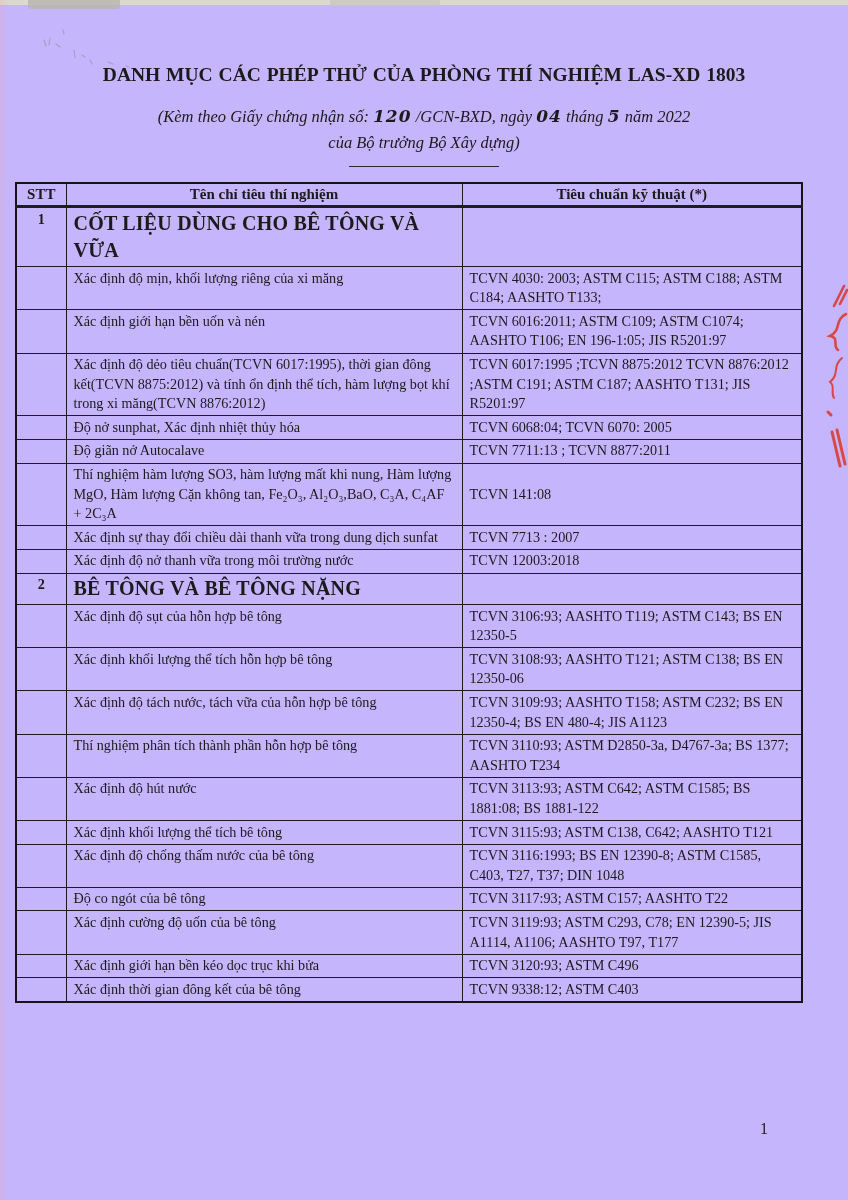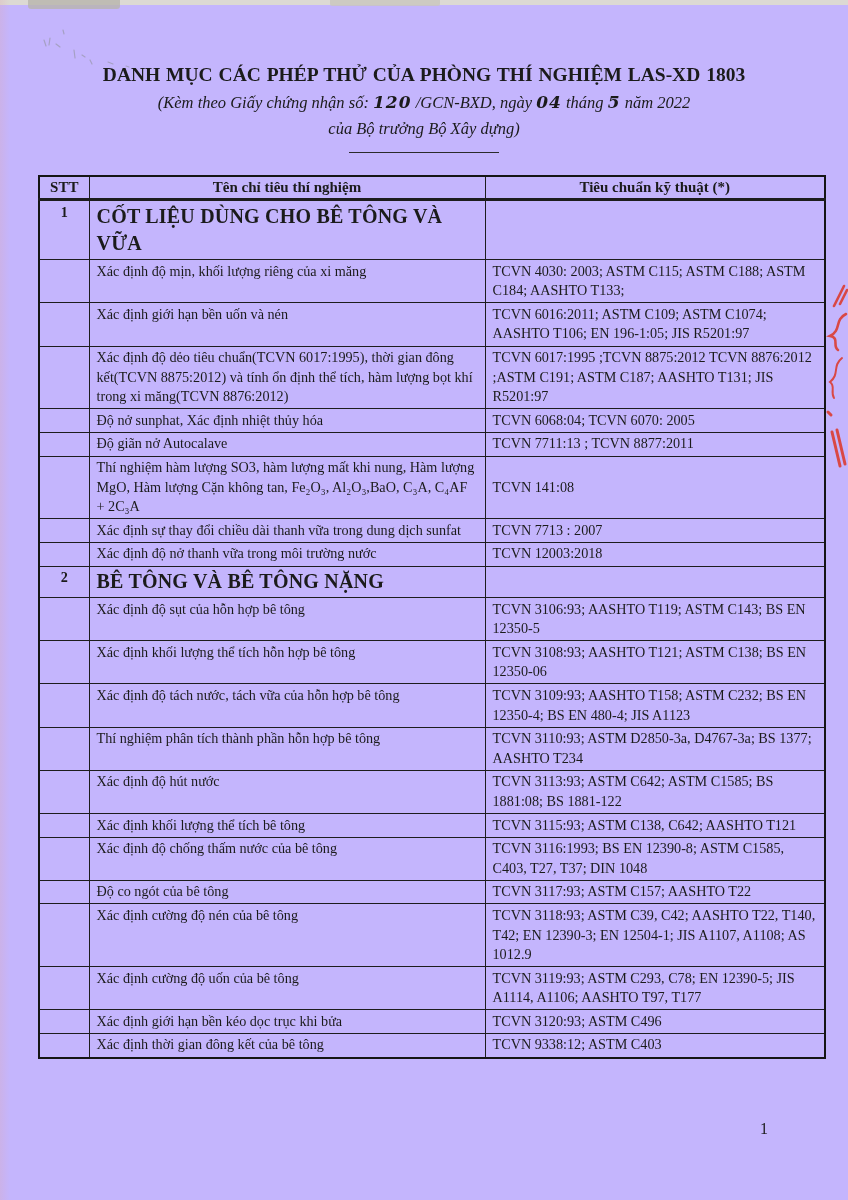--- a/index.html
+++ b/index.html
@@ -18,30 +18,30 @@
   .scan-left{position:absolute;top:0;left:0;width:10px;height:1200px;
     background:linear-gradient(to right, rgba(222,170,180,.28), rgba(222,170,180,0));}
   .pencil-scribble{position:absolute;left:30px;top:22px;}
   .red-stamp{position:absolute;right:0;top:280px;}
 
   .header{padding-top:64px;text-align:center;}
   .title{
     font-size:19.5px;font-weight:700;letter-spacing:0px;word-spacing:1px;
     margin:0 30px;
   }
-  .subtitle{margin-top:3px;font-style:italic;font-size:16.5px;line-height:1.55;}
+  .subtitle{margin-top:17px;font-style:italic;font-size:16.5px;line-height:1.55;}
   .hand{
     font-family:"DejaVu Serif", serif;
     font-weight:700;font-size:17px;font-style:italic;letter-spacing:1px;
   }
   .rule{width:150px;border:none;border-top:1.7px solid #2b2b2b;margin:11px auto 0;}
 
   table.tbl{
-    position:absolute;left:15px;top:175px;width:786px;
-    border-collapse:collapse;table-layout:fixed;margin-left:23px;
+    position:absolute;left:15px;top:182px;width:786px;
+    border-collapse:collapse;table-layout:fixed;
   }
   .tbl th,.tbl td{border:1.5px solid #1d1d1d;}
   .tbl{border:2px solid #151515;}
   .tbl th{
     font-size:15px;font-weight:700;padding:2px 4px;text-align:center;
     border-bottom-width:3px;
   }
   .tbl td{
     font-size:14.2px;line-height:1.38;padding:1.5px 7px;
     vertical-align:top;word-wrap:break-word;
@@ -190,25 +190,20 @@
       <td class="c-name">Xác định độ chống thấm nước của bê tông</td>
       <td class="c-std">TCVN 3116:1993; BS EN 12390-8; ASTM C1585, C403, T27, T37; DIN 1048</td>
     </tr>
         <tr>
       <td class="c-stt"></td>
       <td class="c-name">Độ co ngót của bê tông</td>
       <td class="c-std">TCVN 3117:93; ASTM C157; AASHTO T22</td>
     </tr>
         <tr>
       <td class="c-stt"></td>
-      <td class="c-name">Xác định cường độ nén của bê tông</td>
-      <td class="c-std">TCVN 3118:93; ASTM C39, C42; AASHTO T22, T140, T42; EN 12390-3; EN 12504-1; JIS A1107, A1108; AS 1012.9</td>
-    </tr>
-        <tr>
-      <td class="c-stt"></td>
       <td class="c-name">Xác định cường độ uốn của bê tông</td>
       <td class="c-std">TCVN 3119:93; ASTM C293, C78; EN 12390-5; JIS A1114, A1106; AASHTO T97, T177</td>
     </tr>
         <tr>
       <td class="c-stt"></td>
       <td class="c-name">Xác định giới hạn bền kéo dọc trục khi bửa</td>
       <td class="c-std">TCVN 3120:93; ASTM C496</td>
     </tr>
         <tr>
       <td class="c-stt"></td>

